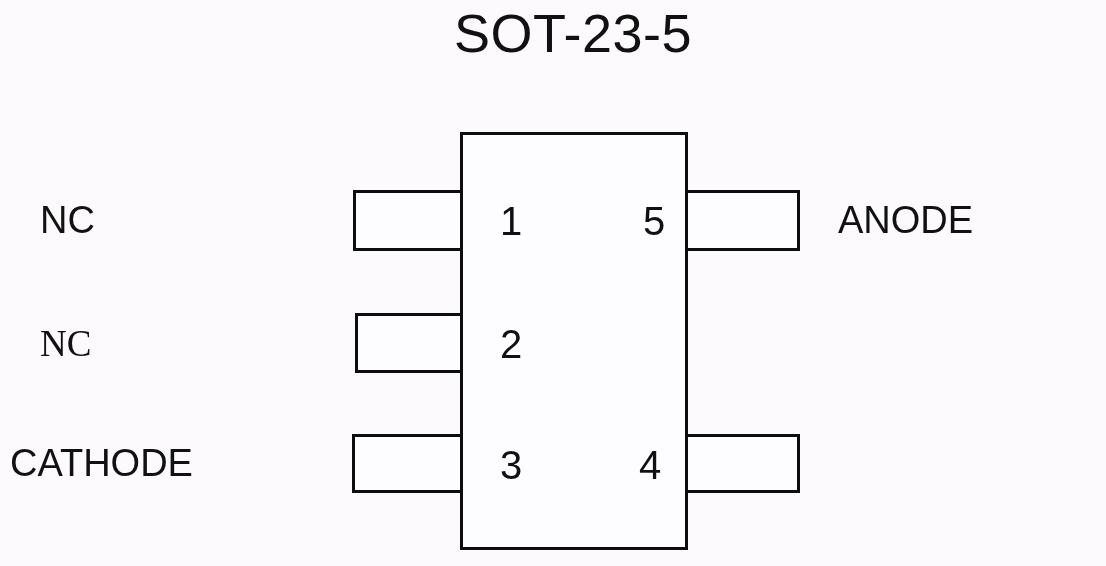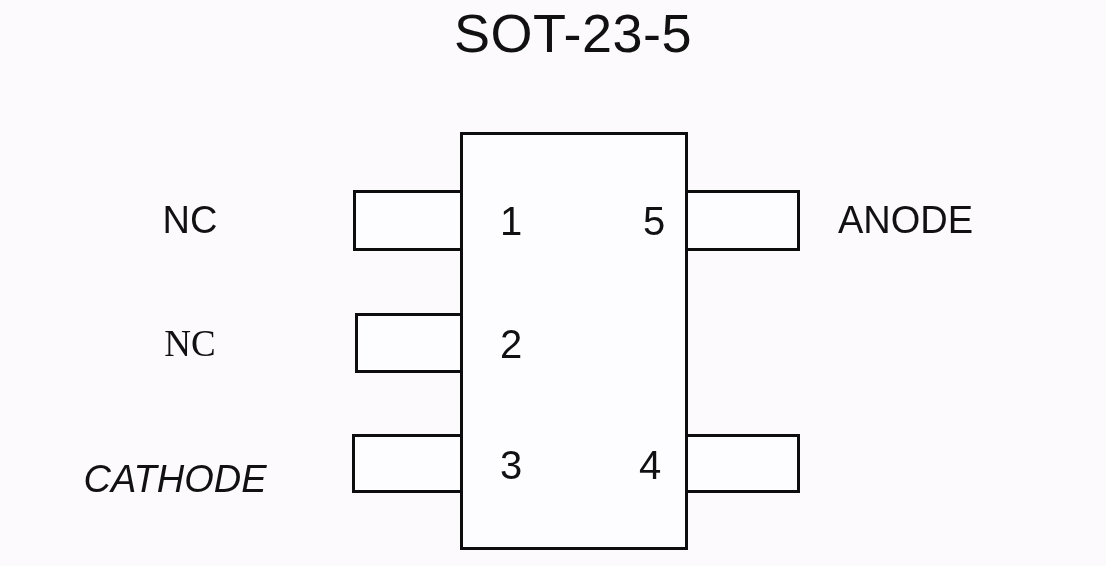--- a/index.html
+++ b/index.html
@@ -91,27 +91,27 @@
     font-weight: 400;
     color: #111111;
     line-height: 1;
     white-space: nowrap;
     font-family: "Liberation Sans", sans-serif;
   }
   .pin-label.serif {
     font-family: "Liberation Serif", serif;
     font-size: 37px;
   }
-  .pin-label.left  { text-align: center; }
+  .pin-label.left  { text-align: left; }
   .pin-label.right { text-align: center; }
 
   
   .lbl-nc1     { left:  40px; top: 201px; width: 300px; }
   .lbl-nc2     { left:  40px; top: 325px; width: 300px; }
-  .lbl-cathode { left:  10px; top: 460px; width: 330px; font-style: italic; }
+  .lbl-cathode { left:  10px; top: 444px; width: 330px; }
 
   
   .lbl-anode   { left: 838px; top: 201px; }
   .lbl-ref     { left: 838px; top: 444px; }
 </style>
 </head>
 <body>
 
 <div id="diagram-root">
 

